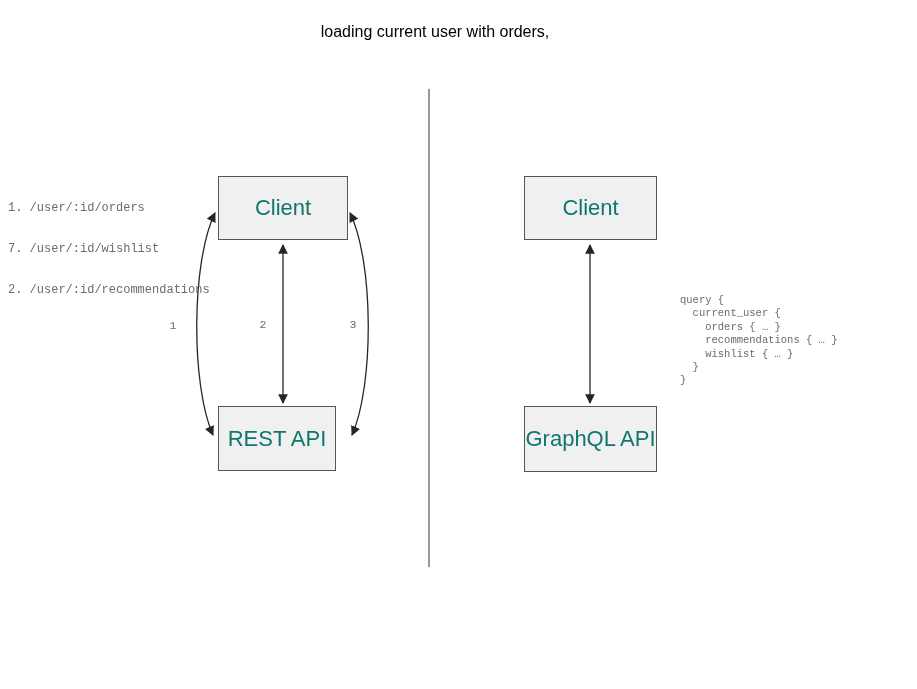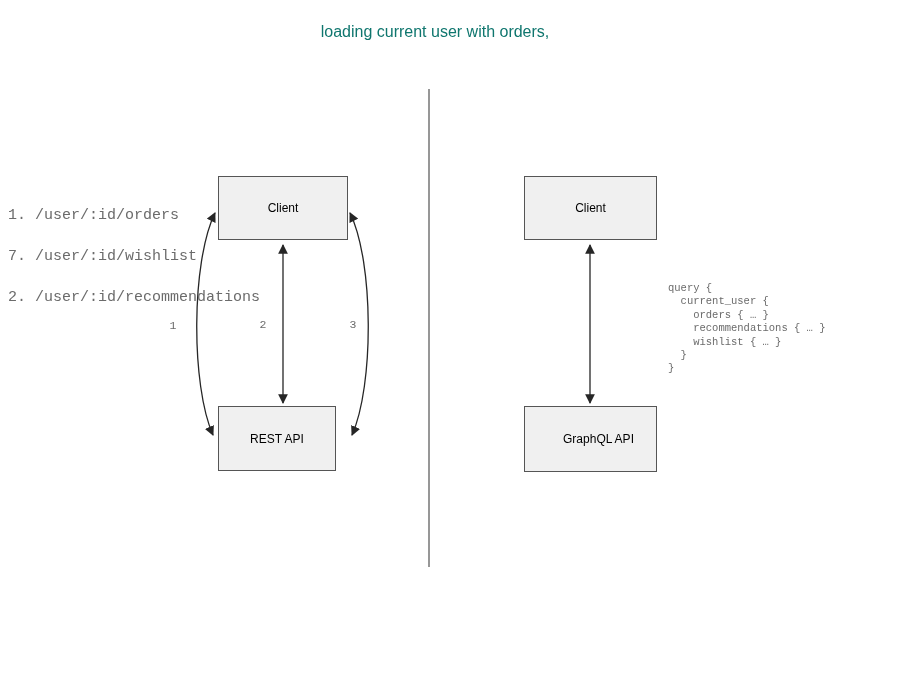--- a/index.html
+++ b/index.html
@@ -12,63 +12,63 @@
     overflow: hidden;
   }
   .title {
     position: absolute;
     top: 22px;
     left: 435px;
     transform: translateX(-50%);
     text-align: center;
     font-size: 16px;
     line-height: 20px;
-    color: #0f766e;
+    color: #000000;
     white-space: nowrap;
   }
   .box {
     position: absolute;
     background: var(--box-fill, #f0f0f0);
     border: 1px solid var(--box-border, #555);
     display: flex;
     align-items: center;
     justify-content: center;
-    font-size: 12px;
-    color: #000000;
+    font-size: 22px;
+    color: #0f766e;
     box-sizing: border-box;
   }
   #box-client-left  { left: 218px; top: 176px; width: 130px; height: 64px; }
   #box-rest         { left: 218px; top: 406px; width: 118px; height: 65px; }
   #box-client-right { left: 524px; top: 176px; width: 133px; height: 64px; }
-  #box-graphql      { left: 524px; top: 406px; width: 133px; height: 66px; padding-left: 16px; }
+  #box-graphql      { left: 524px; top: 406px; width: 133px; height: 66px; }
   .mono {
     font-family: "Liberation Mono", monospace;
     color: var(--muted, #666);
   }
   .endpoints {
     position: absolute;
     left: 8px;
-    top: 182px;
-    font-size: 15px;
+    top: 175px;
+    font-size: 12px;
     line-height: 13.6px;
     white-space: pre;
   }
   .arrow-num {
     position: absolute;
     font-size: 11.5px;
     transform: translate(-50%, -50%);
   }
   #num-1 { left: 173px; top: 325px; }
   #num-2 { left: 263px; top: 324px; }
   #num-3 { left: 353px; top: 324px; }
   .query {
     position: absolute;
     left: 664px;
     top: 278px;
-    margin: 4px;
+    margin: 16px;
     font-size: 10.5px;
     line-height: 13.4px;
   }
   svg.overlay {
     position: absolute;
     left: 0; top: 0;
     width: 917px; height: 689px;
     pointer-events: none;
   }
   .edge { fill: none; stroke: var(--arrow, #262626); stroke-width: 1.3; }

